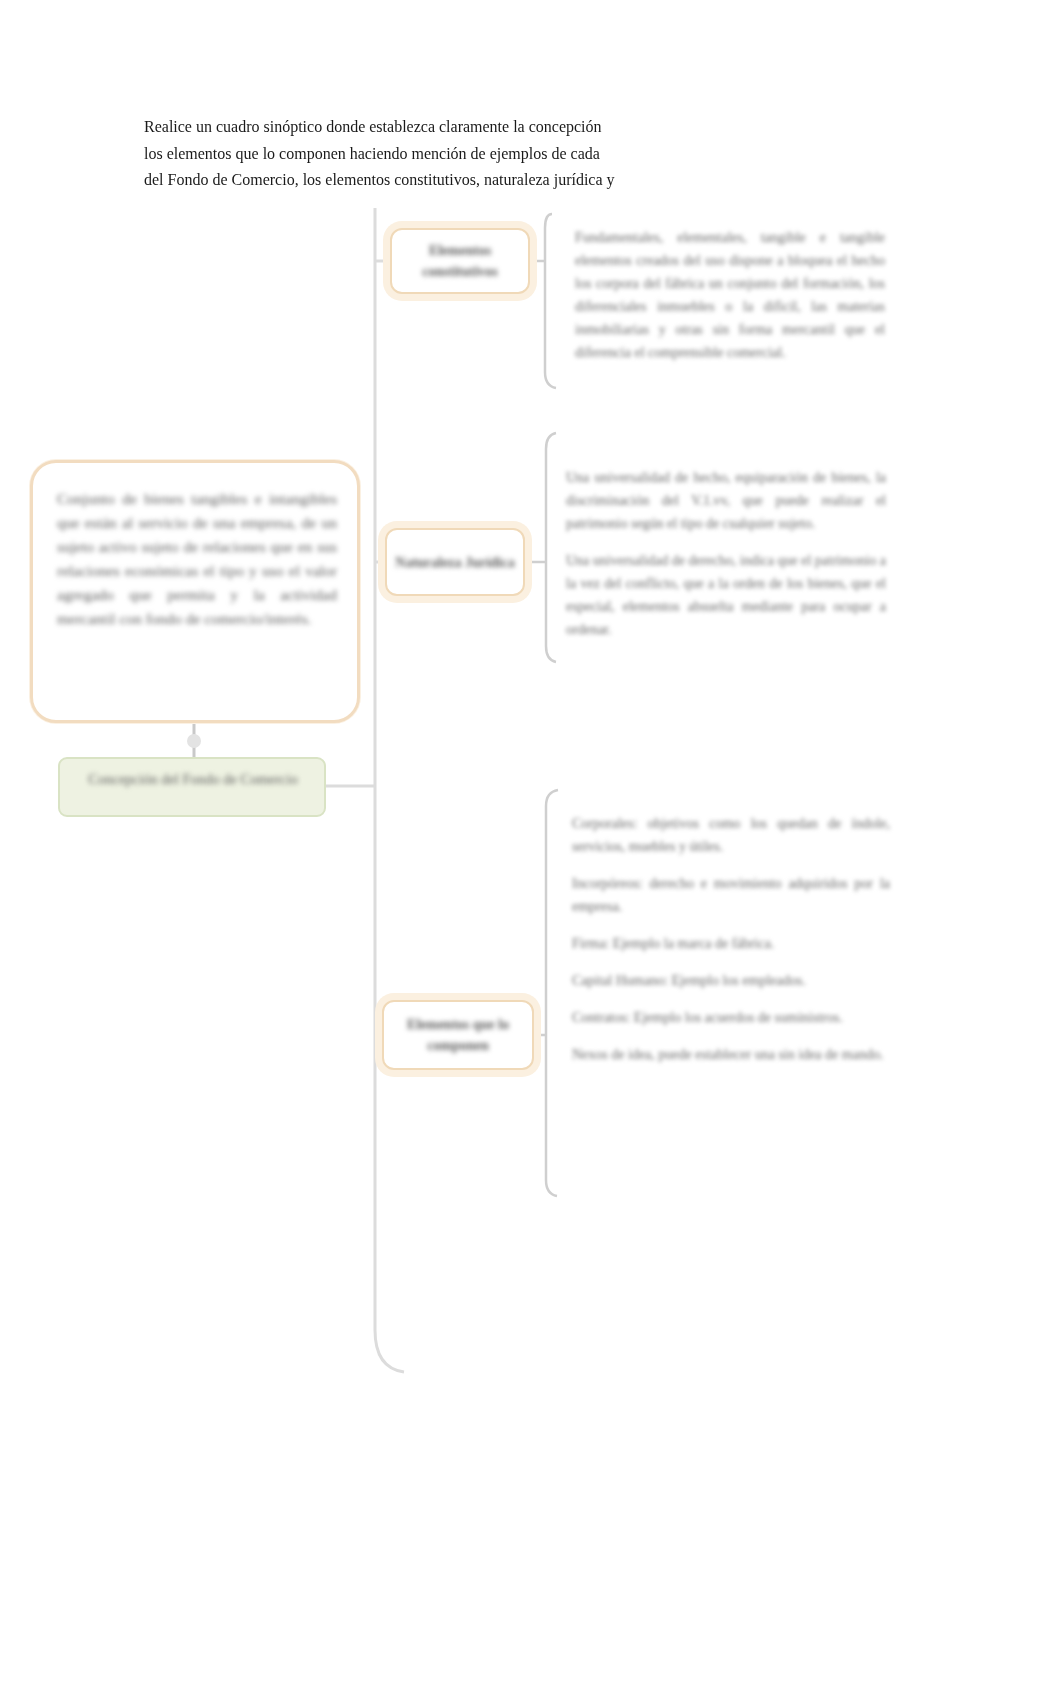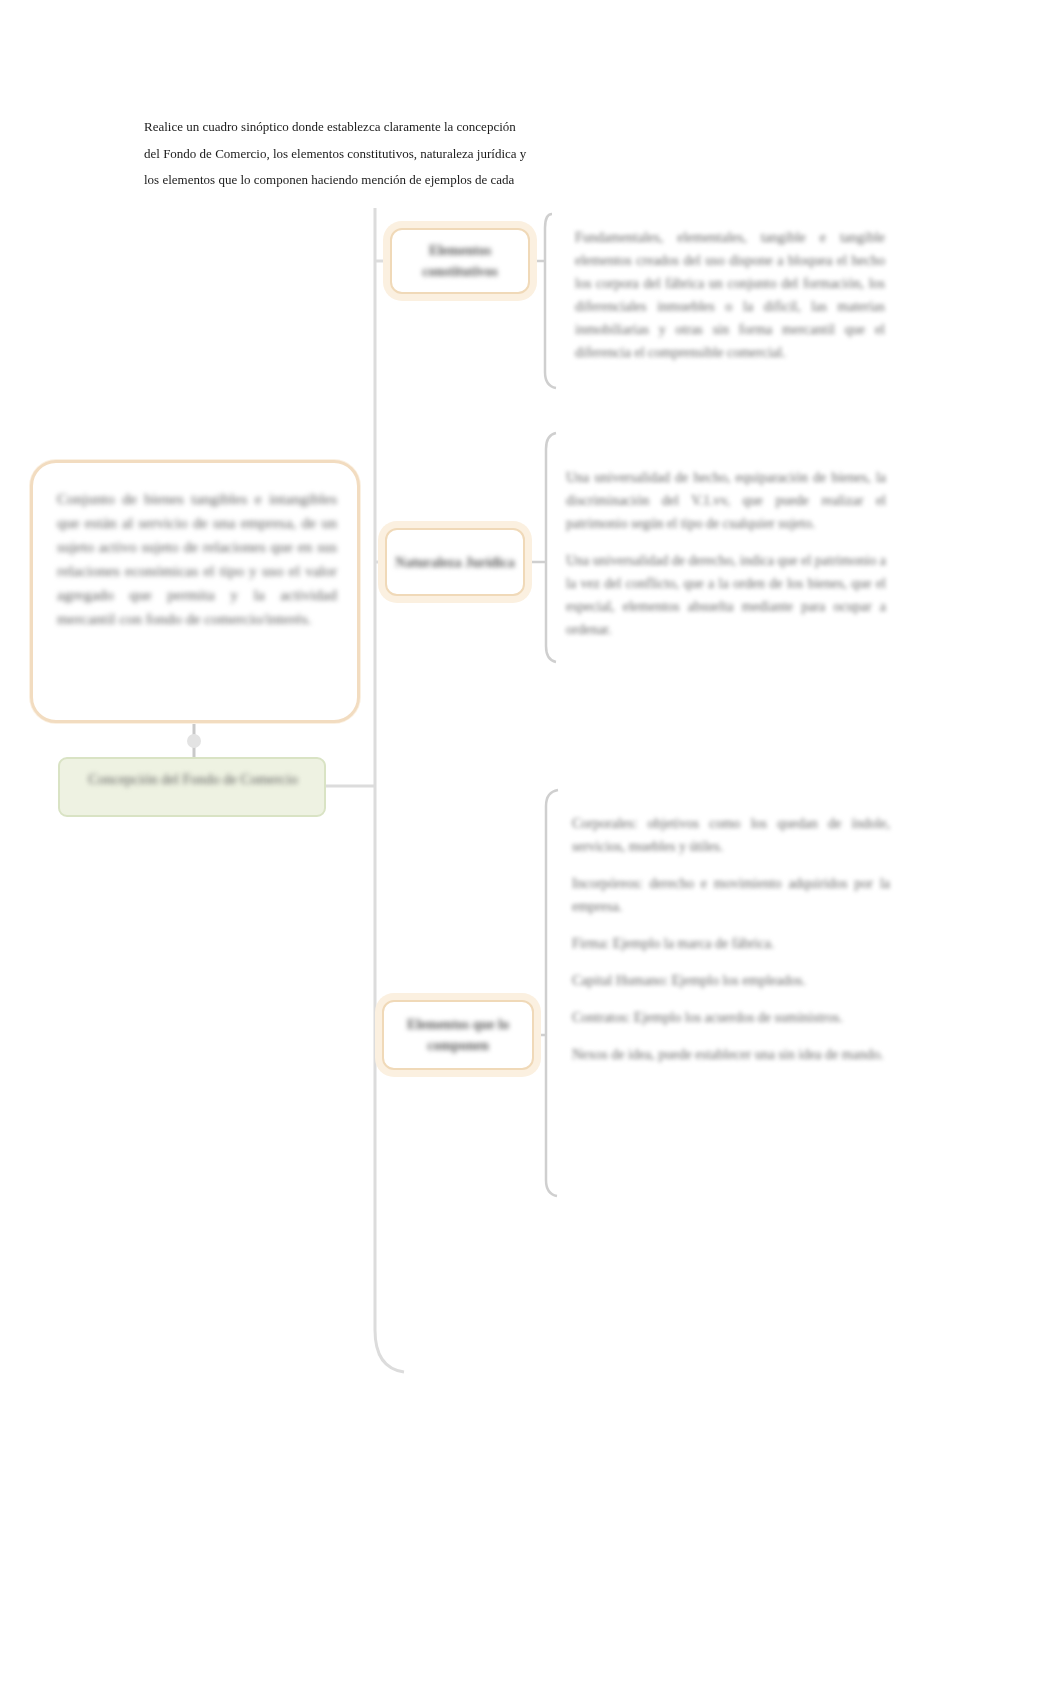--- a/index.html
+++ b/index.html
@@ -6,21 +6,21 @@
   body{
     width:1062px;height:1691px;position:relative;overflow:hidden;
     font-family:"Liberation Serif", serif;
   }
   .page{position:absolute;inset:0;background:#fff;}
 
   
   .prompt{
     position:absolute;left:144px;top:114px;width:600px;
     font-family:"Liberation Serif", serif;
-    font-size:13px;line-height:26.5px;color:#1a1a1a;
+    font-size:16px;line-height:26.5px;color:#1a1a1a;
     text-align:left;
   }
   .prompt div{white-space:pre;}
 
   
   .diagram{position:absolute;left:0;top:0;width:1062px;height:1691px;}
   .diagram svg{position:absolute;left:0;top:0;}
 
   
   .blur{
@@ -81,22 +81,22 @@
   .panel-2{left:566px;top:466px;width:320px;}
   .panel-3{left:572px;top:812px;width:318px;}
 </style>
 </head>
 <body>
 
 <div class="page">
 
   <div class="prompt">
     <div>Realice un cuadro sinóptico donde establezca claramente la concepción</div>
+    <div>los elementos que lo componen haciendo mención de ejemplos de cada</div>
     <div>del Fondo de Comercio, los elementos constitutivos, naturaleza jurídica y</div>
-    <div>los elementos que lo componen haciendo mención de ejemplos de cada</div>
   </div>
 
   <div class="diagram">
 
     <svg width="1062" height="1691">
 
       <path d="M 375 208 L 375 1330 Q 375 1368 404 1372" fill="none" stroke="#dcdcdc" stroke-width="3"></path>
 
       <path d="M 375 261 L 390 261" fill="none" stroke="#dcdcdc" stroke-width="3"></path>
       <path d="M 375 562 L 385 562" fill="none" stroke="#dcdcdc" stroke-width="3"></path>

